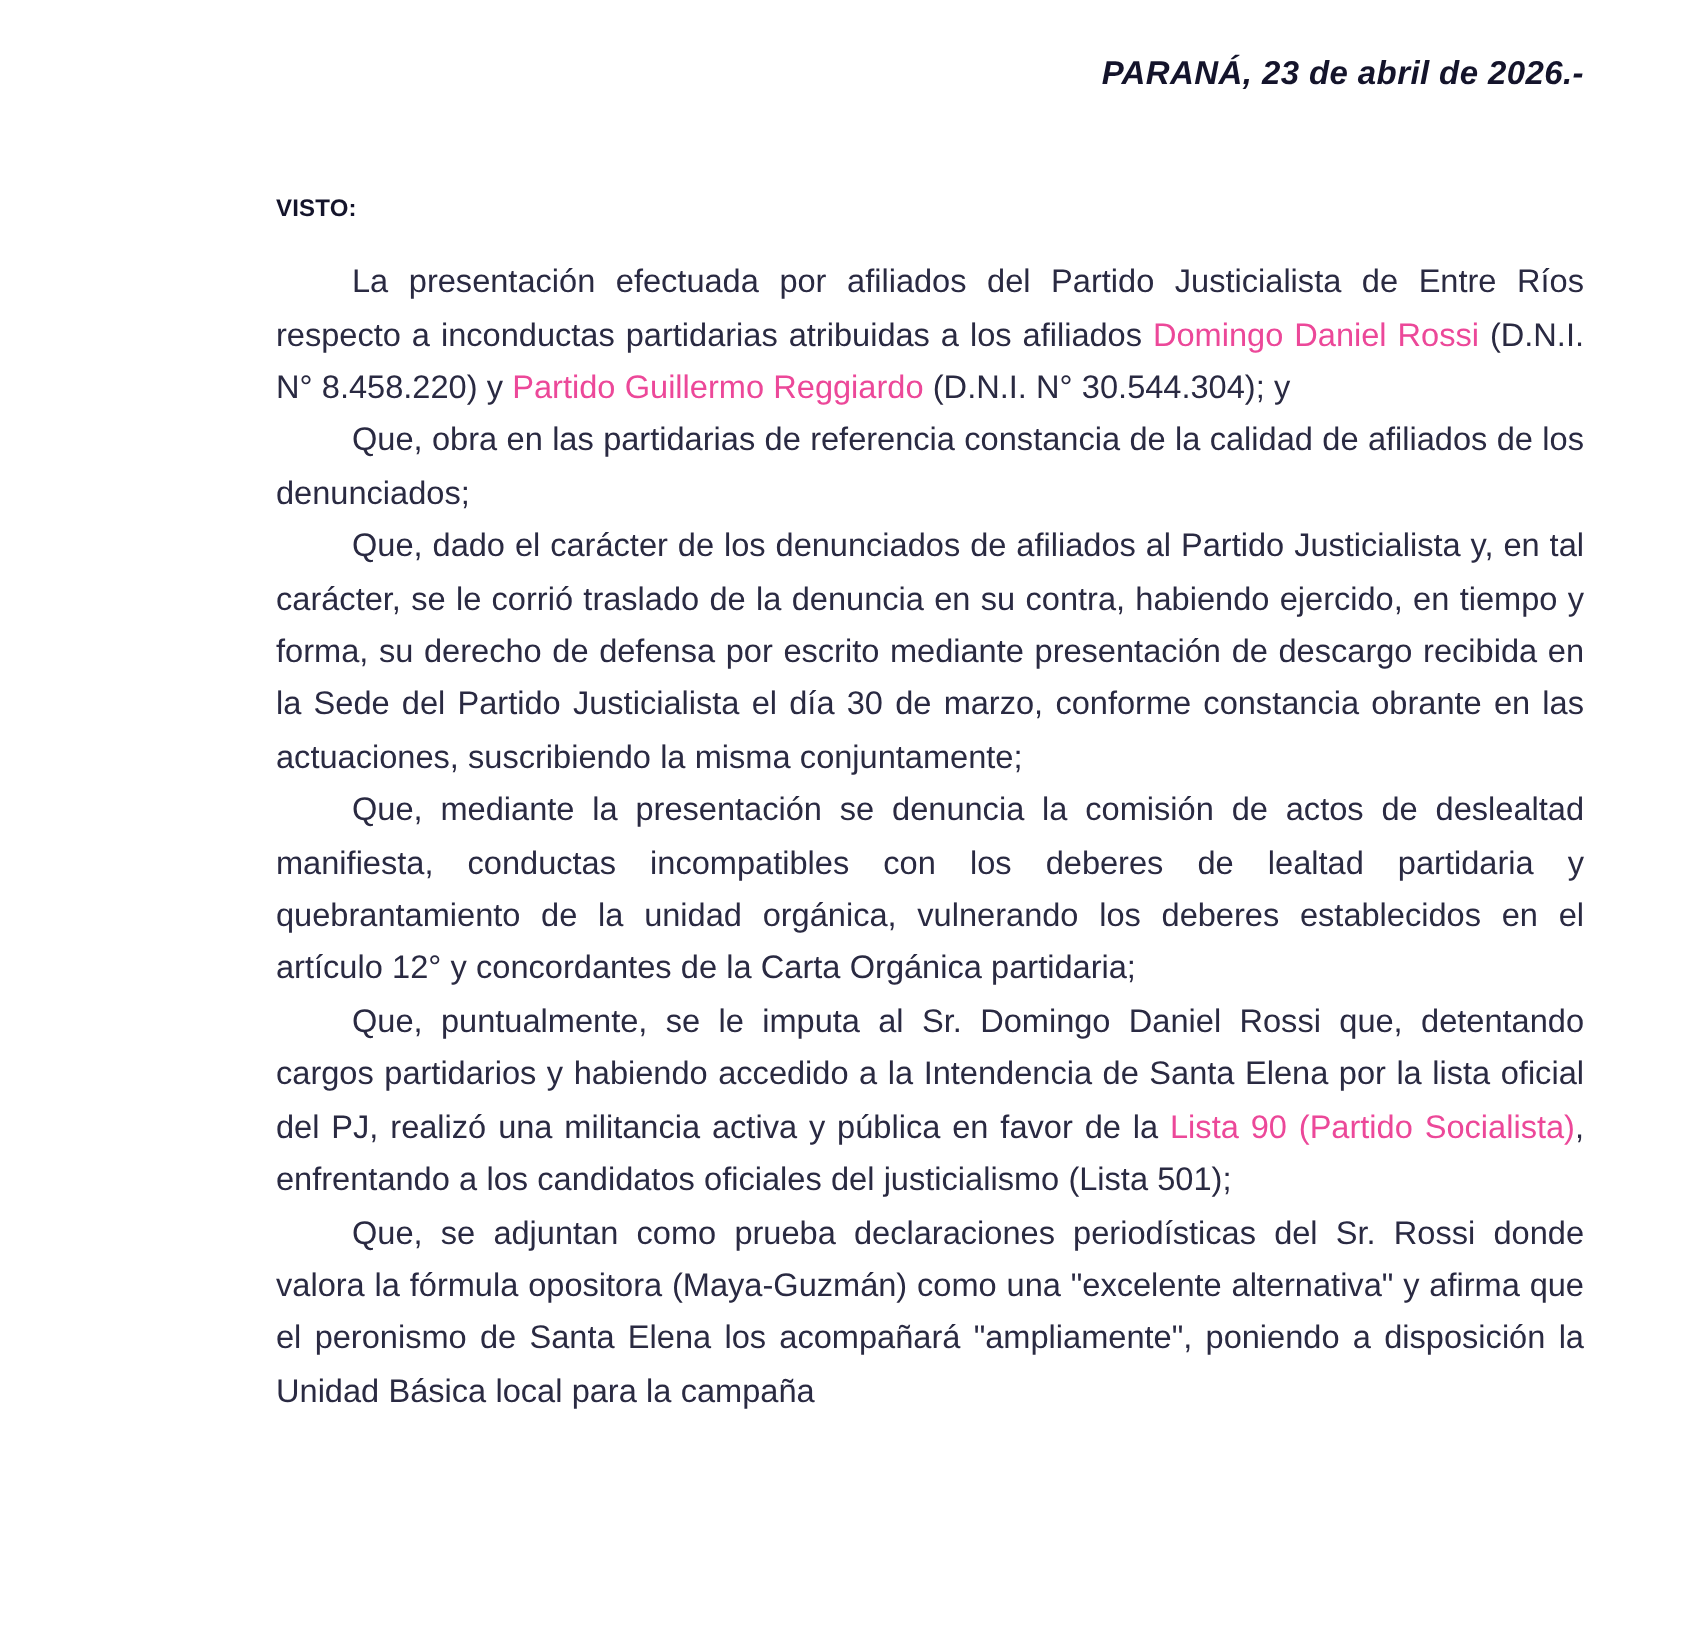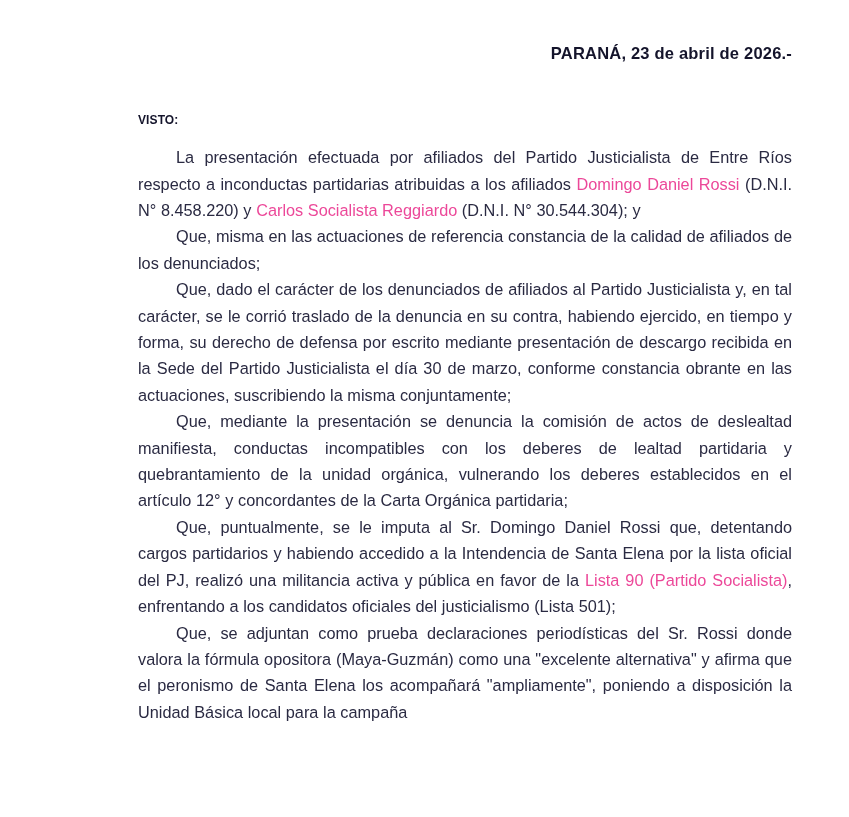--- a/index.html
+++ b/index.html
@@ -32,23 +32,24 @@
     width: 654px;
   }
 
   
   .dateline {
     text-align: right;
     font-weight: bold;
     font-size: 16.5px;
     letter-spacing: 0.2px;
     color: #14142b;
-    padding-top: 44px;
+    padding-top: 28px;
     margin: 0;
     line-height: 1.2;
+    font-style: italic;
   }
 
   
   .heading {
     font-weight: bold;
     font-size: 12px;
     letter-spacing: 0.1px;
     color: #14142b;
     margin: 0;
     line-height: 1.2;
@@ -82,24 +83,24 @@
 </head>
 <body>
 
 <div class="page">
   <div class="content">
 
     <p class="dateline">PARANÁ, 23 de abril de 2026.-</p>
 
     <p class="heading heading-visto">VISTO:</p>
 
-    <p class="para"><span>La presentación efectuada por afiliados del Partido Justicialista de Entre Ríos respecto a inconductas partidarias atribuidas a los afiliados </span><strong>Domingo Daniel Rossi</strong><span> (D.N.I. N° 8.458.220) y </span><strong>Carlos Socialista Reggiardo</strong><span> (D.N.I. N° 30.544.304); y</span></p>
+    <p class="para"><span>La presentación efectuada por afiliados del Partido Justicialista de Entre Ríos respecto a inconductas partidarias atribuidas a los afiliados </span><strong>Domingo Daniel Rossi</strong><span> (D.N.I. N° 8.458.220) y </span><strong>Partido Guillermo Reggiardo</strong><span> (D.N.I. N° 30.544.304); y</span></p>
 
 
-    <p class="para">Que, misma en las actuaciones de referencia constancia de la calidad de afiliados de los denunciados;</p>
+    <p class="para">Que, obra en las partidarias de referencia constancia de la calidad de afiliados de los denunciados;</p>
 
     <p class="para">Que, dado el carácter de los denunciados de afiliados al Partido Justicialista y, en tal carácter, se le corrió traslado de la denuncia en su contra, habiendo ejercido, en tiempo y forma, su derecho de defensa por escrito mediante presentación de descargo recibida en la Sede del Partido Justicialista el día 30 de marzo, conforme constancia obrante en las actuaciones, suscribiendo la misma conjuntamente;</p>
 
     <p class="para">Que, mediante la presentación se denuncia la comisión de actos de deslealtad manifiesta, conductas incompatibles con los deberes de lealtad partidaria y quebrantamiento de la unidad orgánica, vulnerando los deberes establecidos en el artículo 12° y concordantes de la Carta Orgánica partidaria;</p>
 
     <p class="para"><span>Que, puntualmente, se le imputa al Sr. Domingo Daniel Rossi que, detentando cargos partidarios y habiendo accedido a la Intendencia de Santa Elena por la lista oficial del PJ, realizó una militancia activa y pública en favor de la </span><strong>Lista 90 (Partido Socialista)</strong><span>, enfrentando a los candidatos oficiales del justicialismo (Lista 501);</span></p>
 
     <p class="para para-last">Que, se adjuntan como prueba declaraciones periodísticas del Sr. Rossi donde valora la fórmula opositora (Maya-Guzmán) como una "excelente alternativa" y afirma que el peronismo de Santa Elena los acompañará "ampliamente", poniendo a disposición la Unidad Básica local para la campaña</p>
 
   </div>

